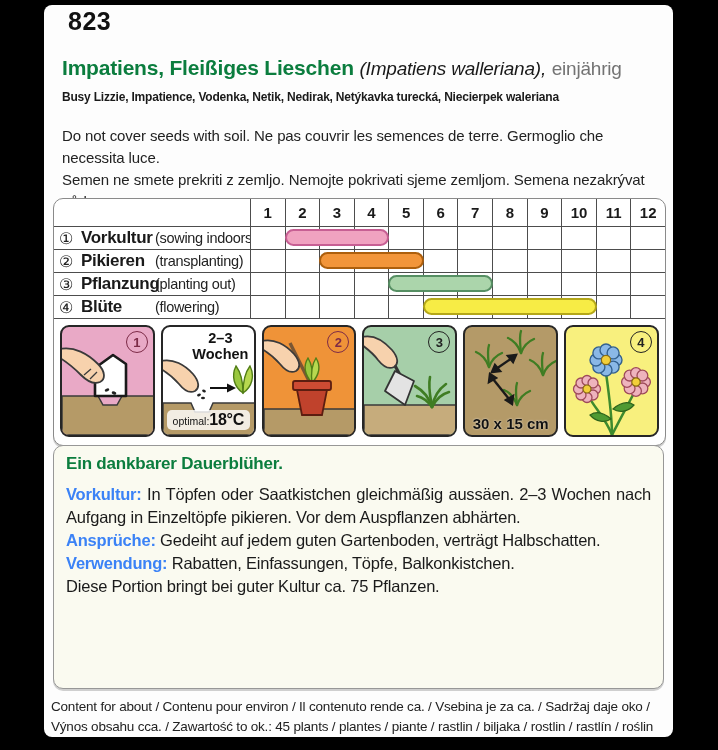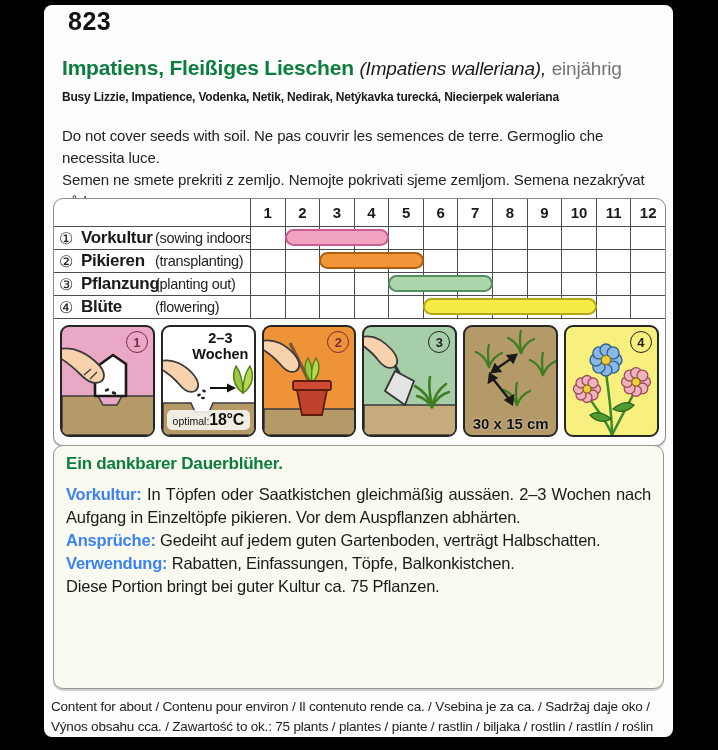--- a/index.html
+++ b/index.html
@@ -353,16 +353,16 @@
     <div id="care-paragraphs">
         <p class="care-p"><span class="lbl">Vorkultur:</span><span> In Töpfen oder Saatkistchen gleichmäßig aussäen. 2–3 Wochen nach Aufgang in Einzeltöpfe pikieren. Vor dem Auspflanzen abhärten.</span></p>
         <p class="care-p"><span class="lbl">Ansprüche:</span><span> Gedeiht auf jedem guten Gartenboden, verträgt Halbschatten.</span></p>
         <p class="care-p"><span class="lbl">Verwendung:</span><span> Rabatten, Einfassungen, Töpfe, Balkonkistchen.</span></p>
         <p class="care-p"><span>Diese Portion bringt bei guter Kultur ca. 75 Pflanzen.</span></p>
       </div>
   </div>
 
   <div class="footer">
     <div>Content for about / Contenu pour environ / Il contenuto rende ca. / Vsebina je za ca. / Sadržaj daje oko /</div>
-    <div>Výnos obsahu cca. / Zawartość to ok.: 75 plants / plantes / piante / rastlin / biljaka / rostlin / rastlín / roślin</div>
+    <div>Výnos obsahu cca. / Zawartość to ok.: 45 plants / plantes / piante / rastlin / biljaka / rostlin / rastlín / roślin</div>
   </div>
 
 </div>
 
 </body></html>

